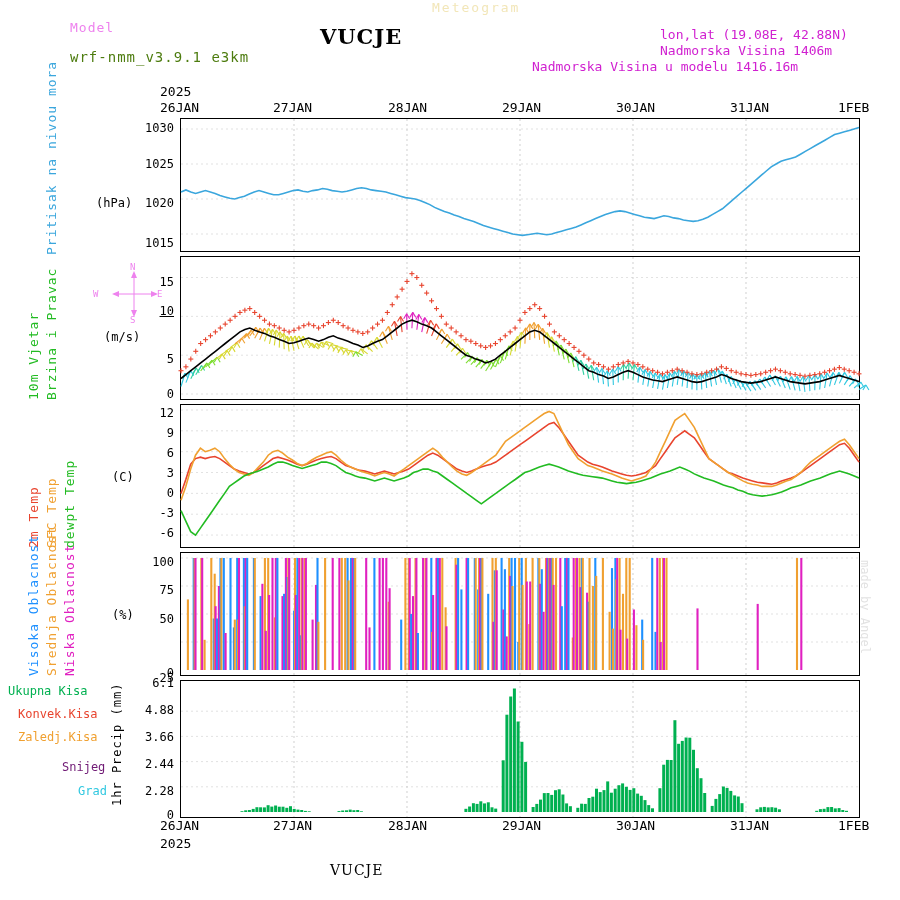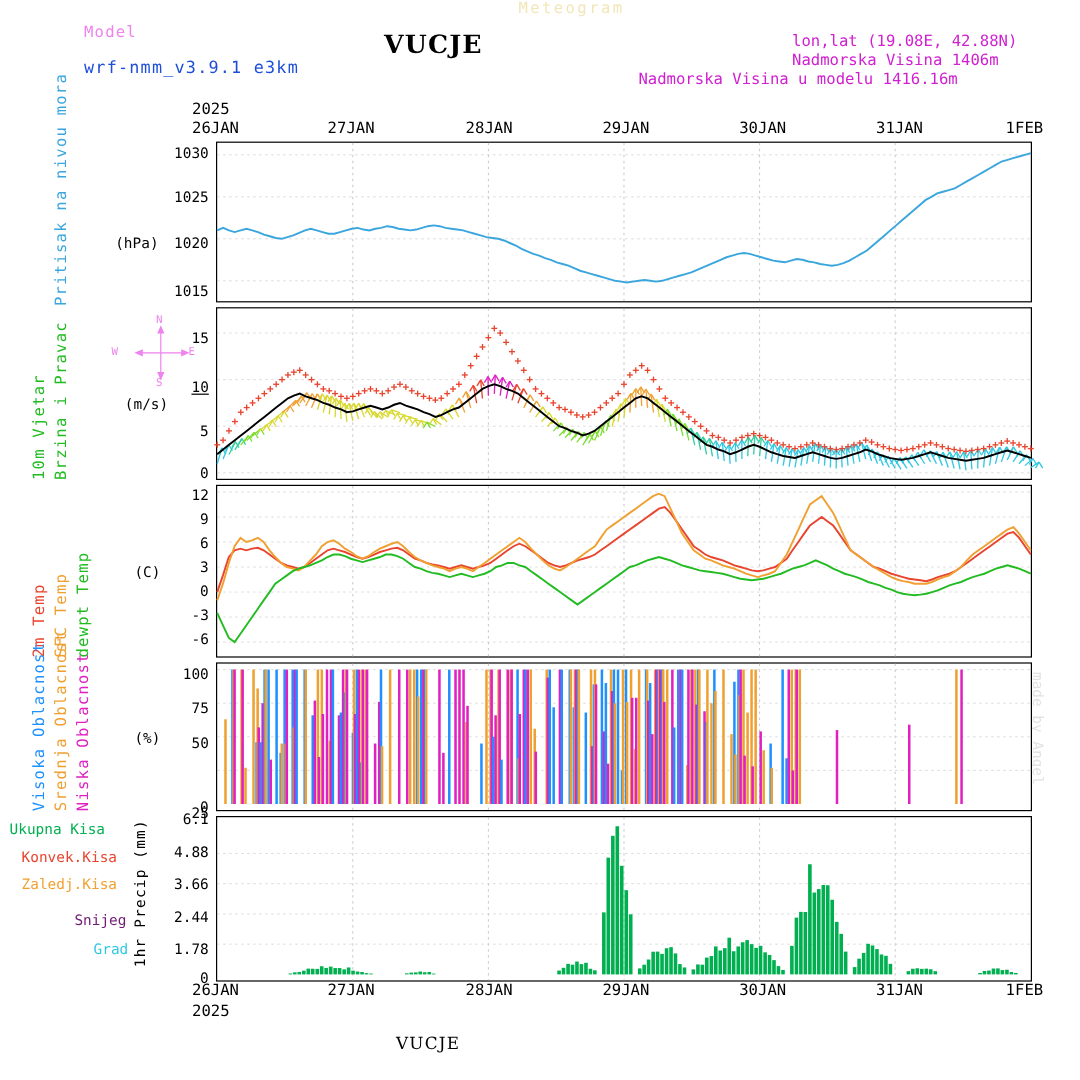--- a/index.html
+++ b/index.html
@@ -3,21 +3,21 @@
 <meta charset="utf-8">
 <style>
   html,body{margin:0;padding:0;background:#ffffff;}
   body{width:900px;height:900px;position:relative;font-family:"DejaVu Sans Mono",monospace;overflow:hidden;}
   .abs{position:absolute;}
   .mono{font-family:"DejaVu Sans Mono",monospace;}
   .serif{font-family:"DejaVu Serif",serif;}
   
   #hdr-meteogram{left:432px;top:0px;font-size:13px;color:#f2e6b8;letter-spacing:2px;}
   #hdr-model{left:70px;top:20px;font-size:13px;color:#ee82ee;letter-spacing:1px;}
-  #hdr-model-name{left:70px;top:49px;font-size:14px;color:#1d4ed8;letter-spacing:1px;}
+  #hdr-model-name{left:70px;top:49px;font-size:14px;color:#4d7c0f;letter-spacing:1px;}
   #hdr-title{left:320px;top:24px;font-size:21px;font-weight:bold;color:#000;font-family:"DejaVu Serif",serif;letter-spacing:1px;}
   #hdr-lonlat{left:660px;top:27px;font-size:13px;color:#d020d0;}
   #hdr-nv{left:660px;top:43px;font-size:13px;color:#d020d0;}
   #hdr-nvm{left:532px;top:59px;font-size:13px;color:#d020d0;}
   #watermark{left:872px;top:560px;font-size:12px;color:#e2e2e2;transform:rotate(90deg);transform-origin:0 0;white-space:nowrap;}
   #year-top{left:160px;top:84px;font-size:13px;color:#000;}
   #year-bot{left:160px;top:836px;font-size:13px;color:#000;}
   #station-bot{left:330px;top:862px;font-size:14px;color:#000;font-family:"DejaVu Serif",serif;letter-spacing:1px;}
 
   .tick-top{position:absolute;top:100px;font-size:13px;color:#000;}
@@ -65,21 +65,21 @@
 <div class="ylab" style="left:136px;top:121px;width:38px;">1030</div>
 <div class="ylab" style="left:136px;top:157px;width:38px;">1025</div>
 <div class="ylab" style="left:136px;top:196px;width:38px;">1020</div>
 <div class="ylab" style="left:136px;top:236px;width:38px;">1015</div>
 
 <div class="panel" id="p2" style="top:256px;width:680px;height:144px;"></div>
 <div class="vrot" style="left:26px;top:400px;color:#22bb22;">10m Vjetar</div>
 <div class="vrot" style="left:44px;top:400px;color:#22bb22;">Brzina i Pravac</div>
 <div class="ylab" style="left:104px;top:330px;">(m/s)</div>
 <div class="ylab" style="left:140px;top:275px;width:34px;">15</div>
-<div class="ylab" style="left:140px;top:316px;width:34px;text-decoration:underline;">10</div>
+<div class="ylab" style="left:140px;top:304px;width:34px;text-decoration:underline;">10</div>
 <div class="ylab" style="left:140px;top:352px;width:34px;">5</div>
 <div class="ylab" style="left:140px;top:387px;width:34px;">0</div>
 
 <svg width="70" height="64" style="left:100px;top:263px;">
   <line x1="34" y1="10" x2="34" y2="52" stroke="#ee82ee" stroke-width="1"></line>
   <line x1="14" y1="31" x2="56" y2="31" stroke="#ee82ee" stroke-width="1"></line>
   <polygon points="34,8 31,15 37,15" fill="#ee82ee"></polygon>
   <polygon points="34,54 31,47 37,47" fill="#ee82ee"></polygon>
   <polygon points="12,31 19,28 19,34" fill="#ee82ee"></polygon>
   <polygon points="58,31 51,28 51,34" fill="#ee82ee"></polygon>
@@ -117,21 +117,21 @@
 <div class="abs mono" style="left:8px;top:684px;font-size:12px;color:#00b050;">Ukupna Kisa</div>
 <div class="abs mono" style="left:18px;top:707px;font-size:12px;color:#e8442e;">Konvek.Kisa</div>
 <div class="abs mono" style="left:18px;top:730px;font-size:12px;color:#f0a030;">Zaledj.Kisa</div>
 <div class="abs mono" style="left:62px;top:760px;font-size:12px;color:#701a75;">Snijeg</div>
 <div class="abs mono" style="left:78px;top:784px;font-size:12px;color:#30c8e0;">Grad</div>
 <div class="vrot" style="left:110px;top:806px;font-size:12px;color:#000;">1hr Precip (mm)</div>
 <div class="ylab" style="left:128px;top:676px;width:46px;">6.1</div>
 <div class="ylab" style="left:128px;top:703px;width:46px;">4.88</div>
 <div class="ylab" style="left:128px;top:730px;width:46px;">3.66</div>
 <div class="ylab" style="left:128px;top:757px;width:46px;">2.44</div>
-<div class="ylab" style="left:128px;top:784px;width:46px;">1.78</div>
+<div class="ylab" style="left:128px;top:784px;width:46px;">2.28</div>
 <div class="ylab" style="left:128px;top:808px;width:46px;">0</div>
 
 <svg id="plot" width="900" height="900" style="left:0;top:0;pointer-events:none;">
     <line x1="294" y1="119" x2="294" y2="251" stroke="#bbbbbb" stroke-width="0.7" stroke-dasharray="2 3"></line>
     <line x1="407" y1="119" x2="407" y2="251" stroke="#bbbbbb" stroke-width="0.7" stroke-dasharray="2 3"></line>
     <line x1="520" y1="119" x2="520" y2="251" stroke="#bbbbbb" stroke-width="0.7" stroke-dasharray="2 3"></line>
     <line x1="633" y1="119" x2="633" y2="251" stroke="#bbbbbb" stroke-width="0.7" stroke-dasharray="2 3"></line>
     <line x1="746" y1="119" x2="746" y2="251" stroke="#bbbbbb" stroke-width="0.7" stroke-dasharray="2 3"></line>
     <line x1="294" y1="257" x2="294" y2="399" stroke="#bbbbbb" stroke-width="0.7" stroke-dasharray="2 3"></line>
     <line x1="407" y1="257" x2="407" y2="399" stroke="#bbbbbb" stroke-width="0.7" stroke-dasharray="2 3"></line>

